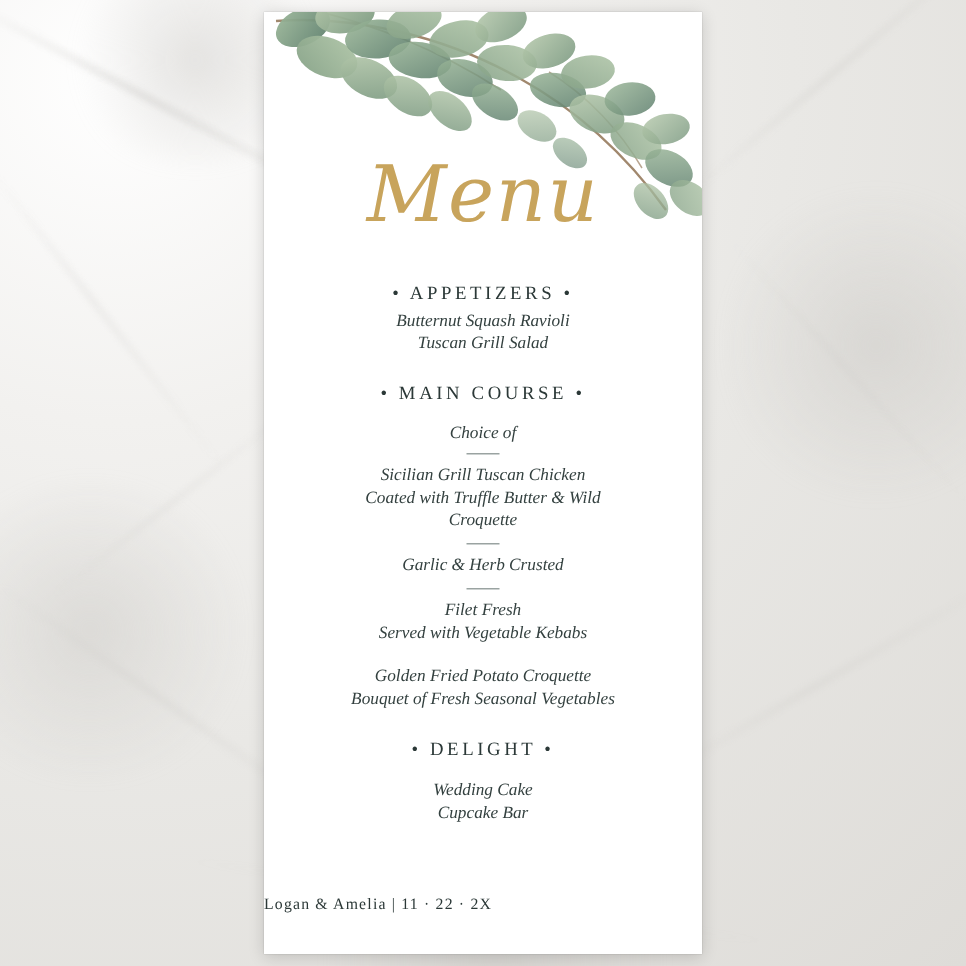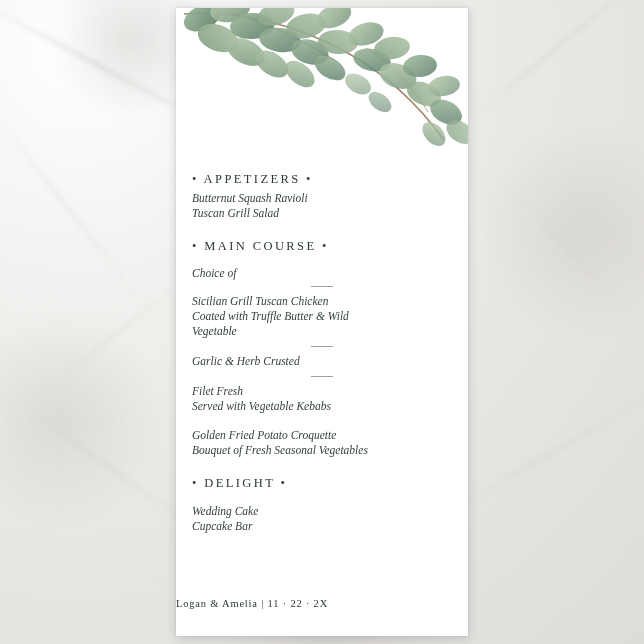--- a/index.html
+++ b/index.html
@@ -83,24 +83,24 @@
     font-family: "DejaVu Serif", serif;
     font-style: italic;
     font-size: 52px;
     line-height: 1;
     color: #c8a45c;
     letter-spacing: 1px;
     font-weight: 400;
   }
   .content {
     position: absolute;
-    top: 164px;
+    top: 180px;
     left: 16px;
     width: 260px;
-    text-align: left;
+    text-align: center;
     color: #2f3b3a;
   }
   .section-head {
     font-family: "Liberation Serif", serif;
     font-size: 12.5px;
     letter-spacing: 2.4px;
     color: #2b3837;
     margin: 0 0 4px 0;
     text-transform: uppercase;
   }
@@ -211,39 +211,42 @@
         <ellipse cx="248" cy="86" rx="18" ry="11" fill="url(#lg3)" transform="rotate(24 248 86)" opacity="0.86"></ellipse>
         <ellipse cx="268" cy="78" rx="16" ry="10" fill="url(#lg2)" transform="rotate(-10 268 78)" opacity="0.84"></ellipse>
         <ellipse cx="270" cy="104" rx="17" ry="11" fill="url(#lg1)" transform="rotate(28 270 104)" opacity="0.84"></ellipse>
         <ellipse cx="284" cy="124" rx="15" ry="10" fill="url(#lg3)" transform="rotate(36 284 124)" opacity="0.8"></ellipse>
         <ellipse cx="258" cy="126" rx="14" ry="9" fill="url(#lg2)" transform="rotate(48 258 126)" opacity="0.78"></ellipse>
 
         <ellipse cx="182" cy="76" rx="14" ry="9" fill="url(#lg2)" transform="rotate(30 182 76)" opacity="0.7"></ellipse>
         <ellipse cx="204" cy="94" rx="13" ry="8" fill="url(#lg1)" transform="rotate(38 204 94)" opacity="0.65"></ellipse>
       </svg>
 
+      <div class="title-wrap">
+        <div class="menu-title">Menu</div>
+      </div>
 
       <div class="content">
 
         <div class="block">
           <div class="section-head">• APPETIZERS •</div>
           <p class="item">Butternut Squash Ravioli</p>
           <p class="item">Tuscan Grill Salad</p>
         </div>
 
         <div class="gap-lg"></div>
 
         <div class="block">
           <div class="section-head">• MAIN COURSE •</div>
           <div class="gap-sm"></div>
           <p class="choice">Choice of</p>
           <div class="divider"></div>
           <p class="item">Sicilian Grill Tuscan Chicken</p>
           <p class="item">Coated with Truffle Butter &amp; Wild</p>
-          <p class="item">Vegetable</p>
+          <p class="item">Croquette</p>
           <div class="divider"></div>
           <p class="item">Garlic &amp; Herb Crusted</p>
           <div class="divider"></div>
           <p class="item">Filet Fresh</p>
           <p class="item">Served with Vegetable Kebabs</p>
         </div>
 
         <div class="gap-md"></div>
 
         <div class="block">

